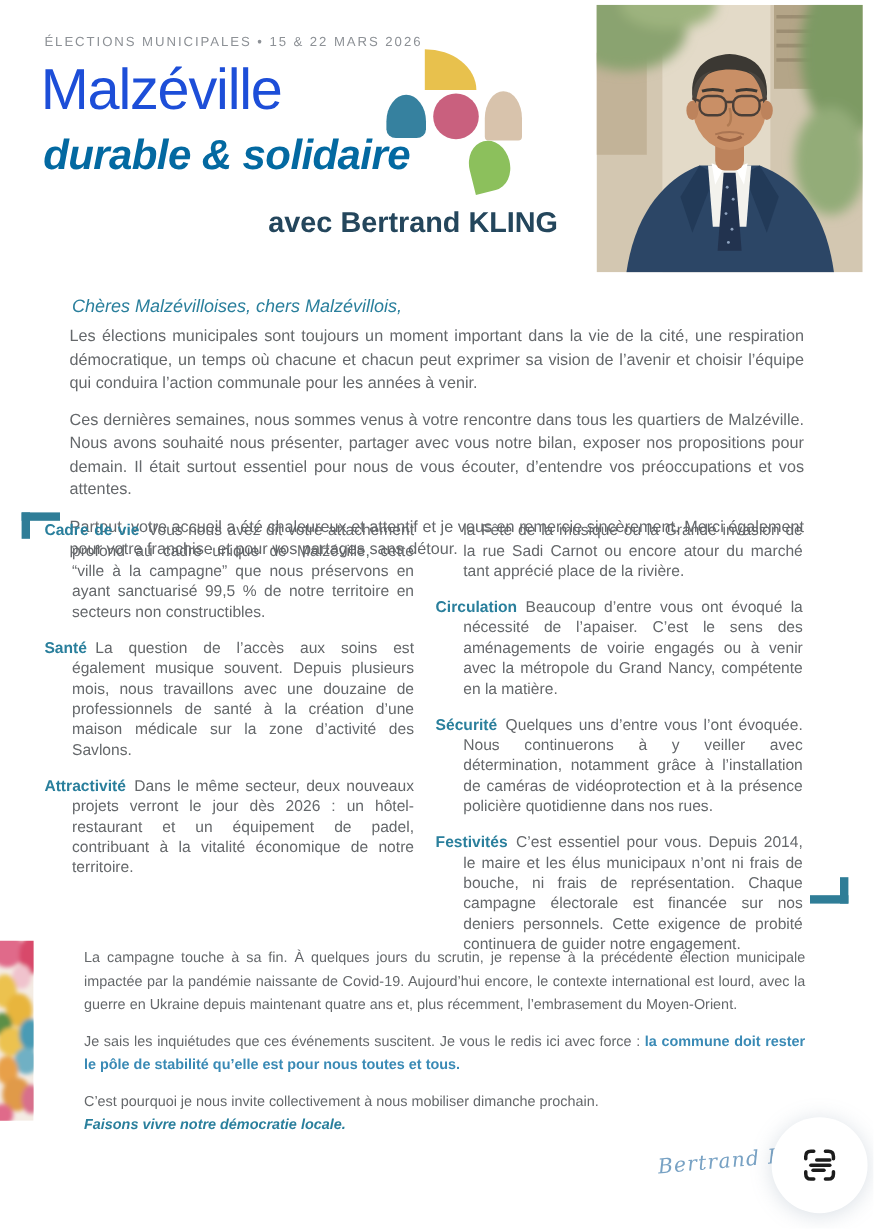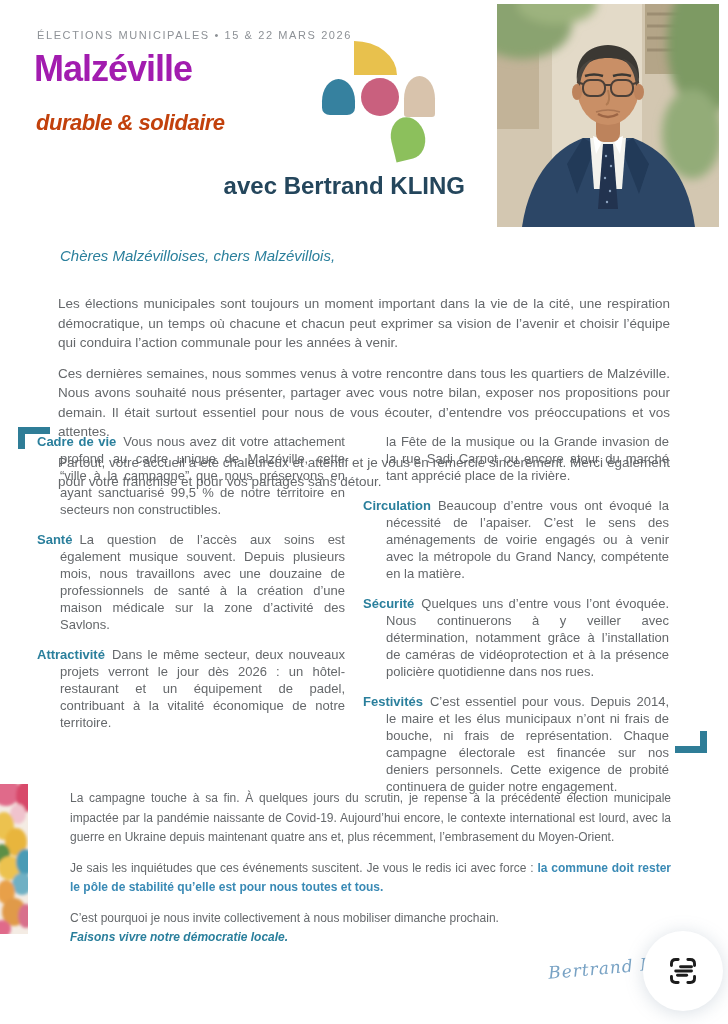--- a/index.html
+++ b/index.html
@@ -6,46 +6,46 @@
   .page{
     position:relative;width:728px;height:1024px;background:#ffffff;overflow:hidden;
     font-family:"Liberation Sans","DejaVu Sans",sans-serif;color:#65686b;
   }
   
   .eyebrow{
     position:absolute;left:37px;top:29px;font-size:11px;letter-spacing:1.6px;
     color:#8d9196;font-weight:400;
   }
   .title{
-    position:absolute;left:34px;top:48px;font-size:36px;font-weight:bold;
-    color:#a21caf;letter-spacing:-1px;
+    position:absolute;left:34px;top:48px;font-size:48px;font-weight:normal;
+    color:#1d4ed8;letter-spacing:-1px;
   }
   .subtitle{
-    position:absolute;left:36px;top:110px;font-size:22px;font-weight:bold;
-    font-style:italic;color:#c2410c;letter-spacing:-0.5px;
+    position:absolute;left:36px;top:110px;font-size:35px;font-weight:bold;
+    font-style:italic;color:#0369a1;letter-spacing:-0.5px;
   }
   .tagline{
     position:absolute;left:37px;top:172px;width:428px;text-align:right;
     font-size:24px;font-weight:bold;color:#24465c;
   }
   
   .shape{position:absolute;}
   .sh-yellow{left:354px;top:41px;width:43px;height:34px;background:#e8c14d;border-radius:0 100% 0 0;}
   .sh-teal{left:322px;top:79px;width:33px;height:36px;background:#36819f;border-radius:50% 50% 24% 24% / 62% 62% 20% 20%;}
   .sh-pink{left:361px;top:78px;width:38px;height:38px;background:#c9607e;border-radius:50%;}
   .sh-beige{left:404px;top:76px;width:31px;height:41px;background:#d8c3ac;border-radius:50% 50% 10% 10% / 55% 55% 8% 8%;}
   .sh-green{left:391px;top:117px;width:34px;height:42px;background:#8cc05c;border-radius:80% 80% 80% 0;transform:rotate(-14deg);}
   
   .photo{position:absolute;left:497px;top:4px;width:222px;height:223px;overflow:hidden;}
   
   .greeting{
     position:absolute;left:60px;top:247px;font-size:15px;font-weight:normal;
     font-style:italic;color:#2a7f9c;
   }
-  .intro{position:absolute;left:58px;top:270px;width:612px;margin-top:24px;}
+  .intro{position:absolute;left:58px;top:270px;width:612px;}
   .intro p{margin:0 0 11px 0;font-size:13.5px;line-height:19.5px;text-align:justify;color:#65686b;}
   .col{position:absolute;top:433px;}
   .col-left{left:37px;width:308px;}
   .col-right{left:363px;width:306px;}
   .item{margin:0 0 13px 0;font-size:13px;line-height:17px;text-align:justify;
         padding-left:23px;text-indent:-23px;color:#65686b;}
   .item.cont{text-indent:0;}
   .topic{font-weight:bold;color:#2a7f9c;margin-right:7px;}
   .bracket-open{
     position:absolute;left:18px;top:427px;width:25px;height:15px;

